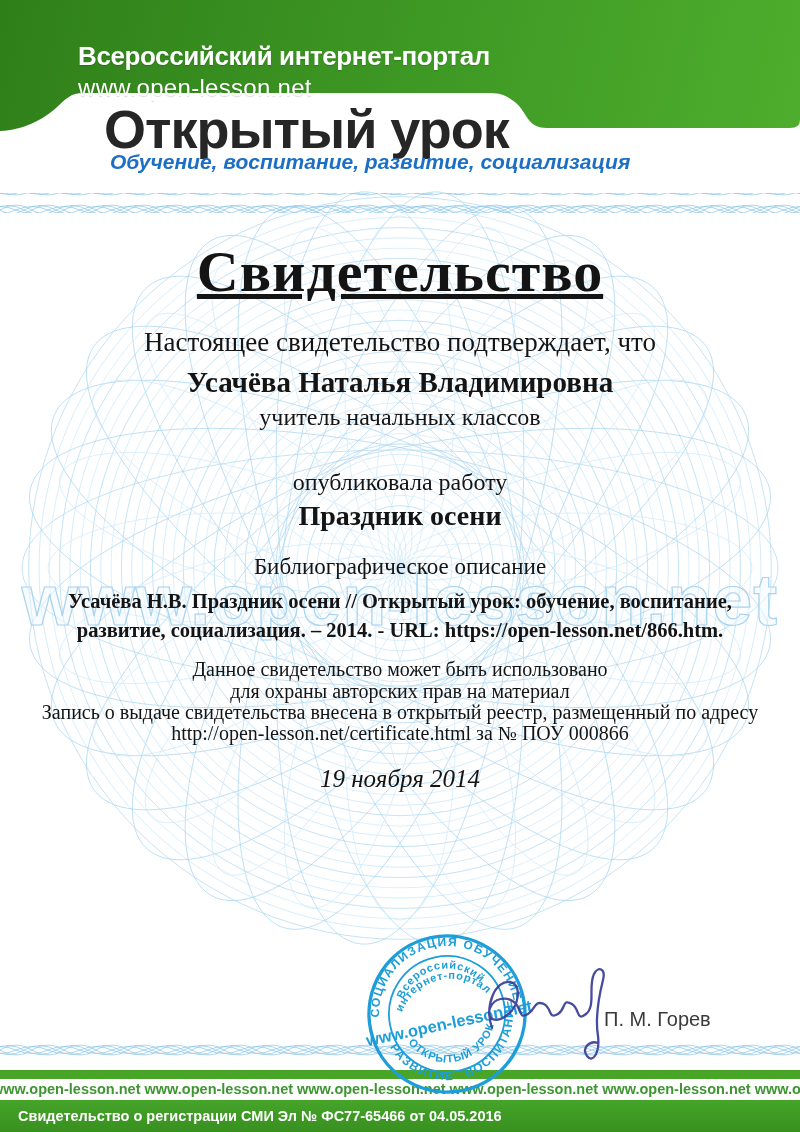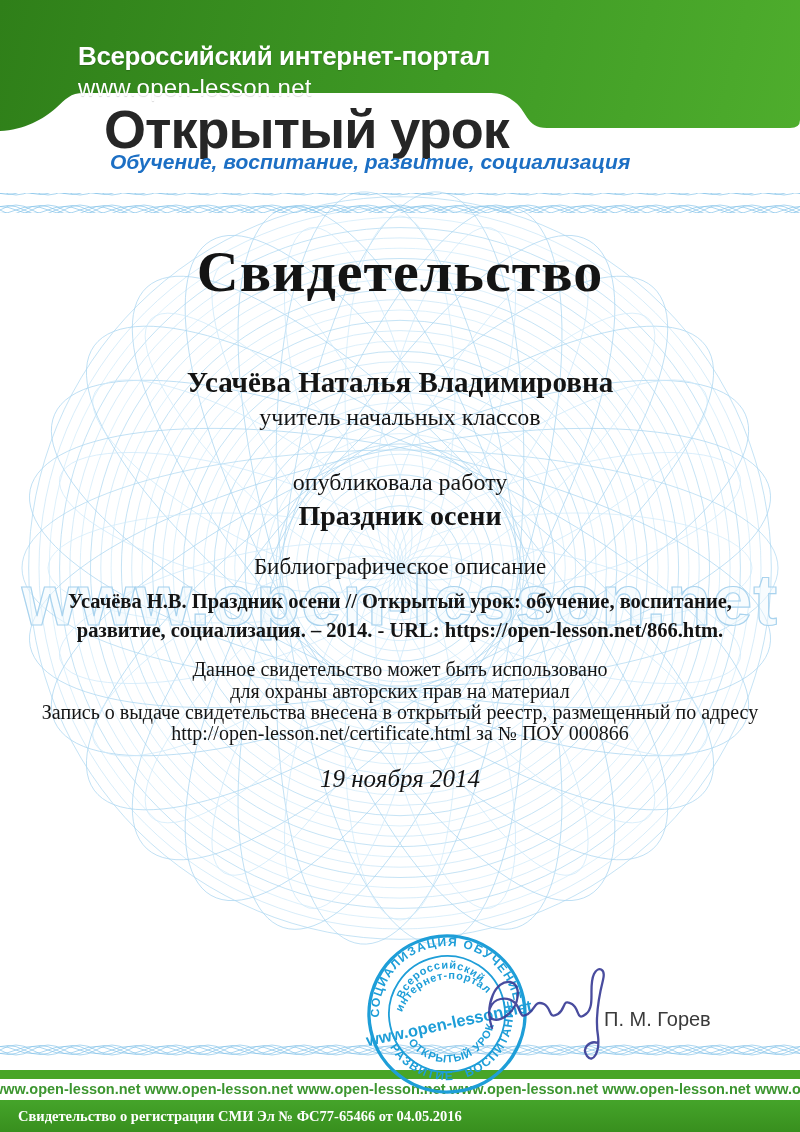--- a/index.html
+++ b/index.html
@@ -19,21 +19,21 @@
   
   #bg{position:absolute;top:0;left:0;z-index:1;}
   .gl0{fill:none;stroke:#bfe1f6;stroke-width:.7;opacity:.9;}
   .gl1{fill:none;stroke:#a9d5f0;stroke-width:.8;opacity:.85;}
   .gl2{fill:none;stroke:#d0eafa;stroke-width:.8;opacity:.9;}
   #watermark{font-family:"Liberation Sans","DejaVu Sans",sans-serif;font-weight:bold;font-size:72px;letter-spacing:1px;
     fill:#f2f9fe;fill-opacity:.5;stroke:#a9d3ee;stroke-width:1.2px;}
   .band{fill:none;stroke:#87c4ea;stroke-width:.7;}
 
   
-  .cert-title{top:238px;font-size:58px;font-weight:bold;letter-spacing:1px;z-index:2;}
+  .cert-title{top:238px;font-size:58px;font-weight:bold;letter-spacing:1px;z-index:2;text-decoration:underline;}
   .confirm{top:327px;font-size:27px;z-index:2;}
   .name{top:366px;font-size:29px;font-weight:bold;z-index:2;}
   .role{top:404px;font-size:24px;z-index:2;}
   .school{top:431px;font-size:24px;z-index:2;}
   .published{top:469px;font-size:24px;z-index:2;}
   .work{top:500px;font-size:28px;font-weight:bold;z-index:2;}
   .biblio-label{top:554px;font-size:23px;z-index:2;}
   .biblio1{top:590px;font-size:20.5px;font-weight:bold;z-index:2;}
   .biblio2{top:619px;font-size:20.5px;font-weight:bold;z-index:2;}
   .usage1{top:658px;font-size:20px;z-index:2;}
@@ -51,21 +51,21 @@
   #stamp text, #stamp textPath{fill:#1e9ed8;font-family:"Liberation Sans","DejaVu Sans",sans-serif;}
   #signature{position:absolute;left:462px;top:958px;z-index:7;}
 
   
   .foot-bar{position:absolute;left:0;top:1070px;width:800px;height:9px;background:#48a527;z-index:5;}
   .url-strip{position:absolute;left:0;top:1079px;width:800px;height:21px;background:#fff;z-index:5;
     font-family:"Liberation Sans","DejaVu Sans",sans-serif;font-size:14.5px;font-weight:bold;color:#3d9630;
     line-height:21px;white-space:nowrap;overflow:hidden;text-indent:-8px;}
   .footer{position:absolute;left:0;top:1100px;width:800px;height:32px;z-index:5;
     background:linear-gradient(180deg,#45a42a,#388f1e);
-    font-family:Liberation Serif, serif;color:#fff;}
+    font-family:Liberation Sans, sans-serif;color:#fff;}
   .footer .reg{position:absolute;left:18px;top:0;line-height:32px;font-size:14.5px;font-weight:bold;}
   .footer .issn{position:absolute;right:16px;top:0;line-height:32px;font-size:18px;font-weight:bold;}
 </style>
 </head>
 <body>
 
 <div id="page">
 
   <svg id="bg" width="800" height="1132" viewBox="0 0 800 1132">
     <defs>
@@ -168,20 +168,21 @@
       C525,128 528,110 512,100 C504,94 498,93 488,93
       L84,93 C70,93 66,99 56,108 C44,119 24,130 0,131 Z"></path>
   </svg>
 
   <div class="hd hd-title">Всероссийский интернет-портал</div>
   <div class="hd hd-url">www.open-lesson.net</div>
   <div class="banner-title">Открытый урок</div>
   <div class="banner-sub">Обучение, воспитание, развитие, социализация</div>
 
   <div class="abs cert-title">Свидетельство</div>
+  <div class="abs confirm">Настоящее свидетельство подтверждает, что</div>
   <div class="abs name">Усачёва Наталья Владимировна</div>
   <div class="abs role">учитель начальных классов</div>
   <div class="abs published">опубликовала работу</div>
   <div class="abs work">Праздник осени</div>
   <div class="abs biblio-label">Библиографическое описание</div>
   <div class="abs biblio1">Усачёва Н.В. Праздник осени // Открытый урок: обучение, воспитание,</div>
   <div class="abs biblio2">развитие, социализация. – 2014. - URL: https://open-lesson.net/866.htm.</div>
   <div class="abs usage1">Данное свидетельство может быть использовано</div>
   <div class="abs usage2">для охраны авторских прав на материал</div>
   <div class="abs registry">Запись о выдаче свидетельства внесена в открытый реестр, размещенный по адресу</div>

